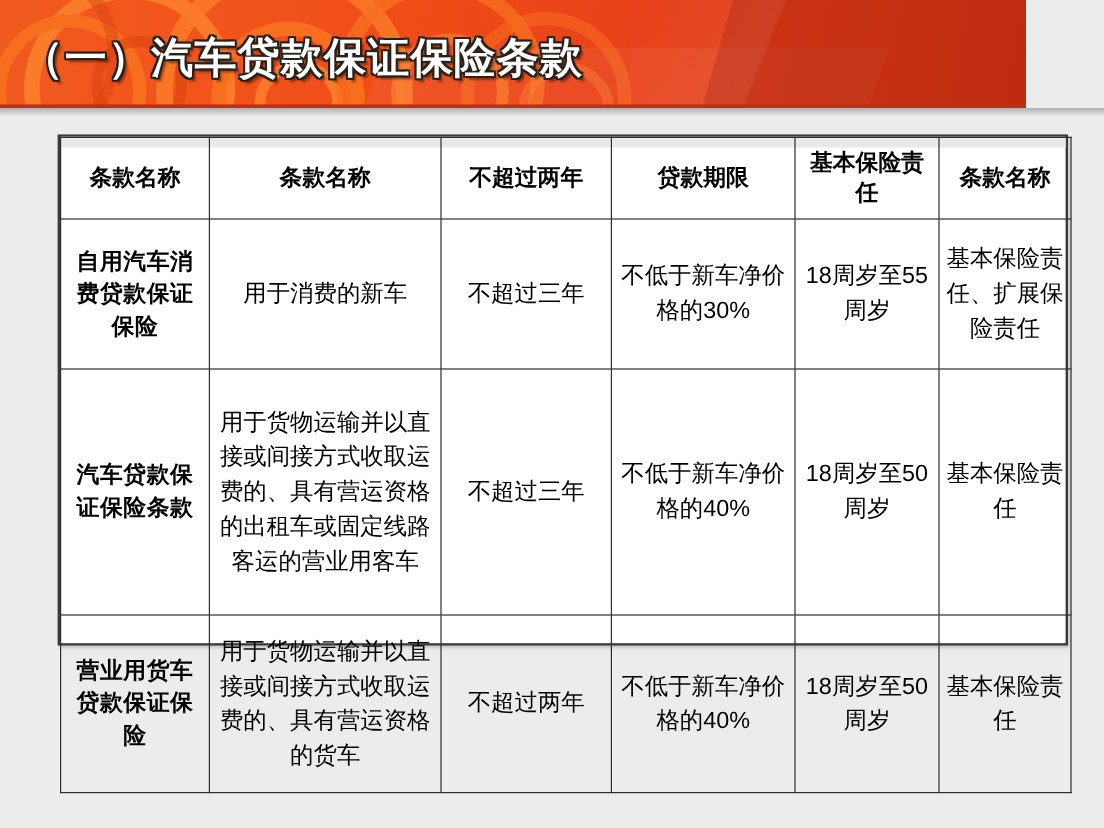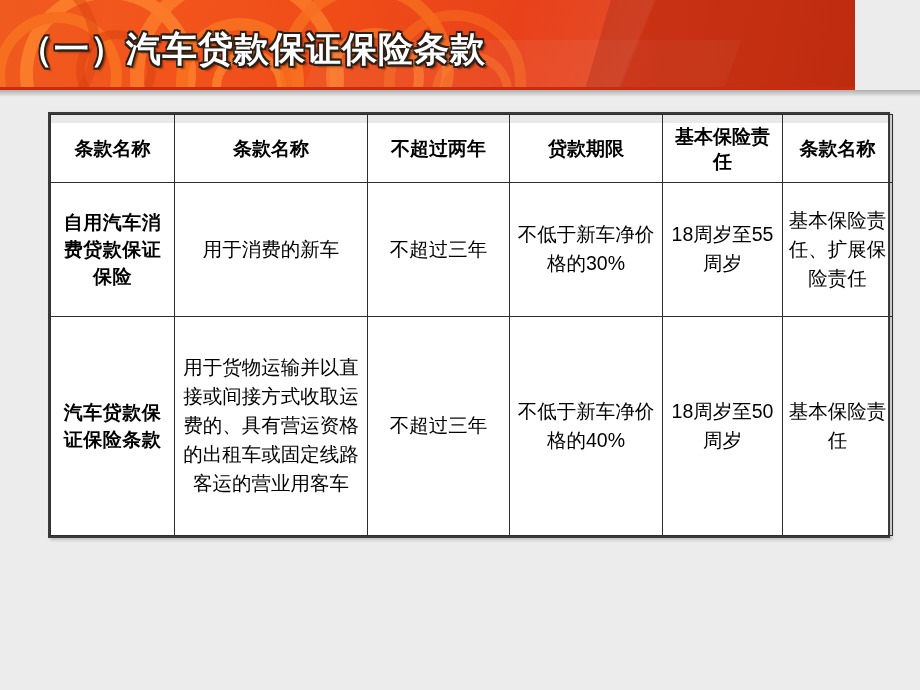--- a/index.html
+++ b/index.html
@@ -225,15 +225,23 @@
         <td>基本保险责任、扩展保险责任</td>
       </tr>
       <tr class="r2">
         <td class="name-cell">汽车贷款保证保险条款</td>
         <td>用于货物运输并以直接或间接方式收取运费的、具有营运资格的出租车或固定线路客运的营业用客车</td>
         <td>不超过三年</td>
         <td>不低于新车净价格的40%</td>
         <td>18周岁至50周岁</td>
         <td>基本保险责任</td>
       </tr>
+      <tr class="r3">
+        <td class="name-cell">营业用货车贷款保证保险</td>
+        <td>用于货物运输并以直接或间接方式收取运费的、具有营运资格的货车</td>
+        <td>不超过两年</td>
+        <td>不低于新车净价格的40%</td>
+        <td>18周岁至50周岁</td>
+        <td>基本保险责任</td>
+      </tr>
     </tbody>
   </table>
 </div>
 
 </body></html>

